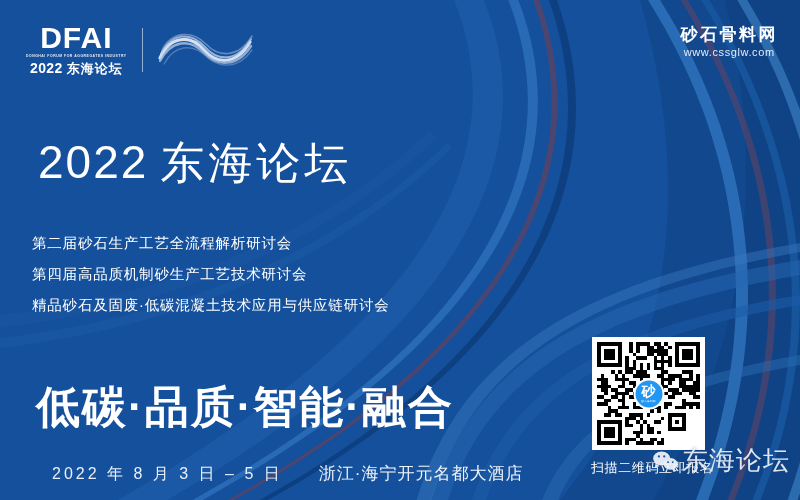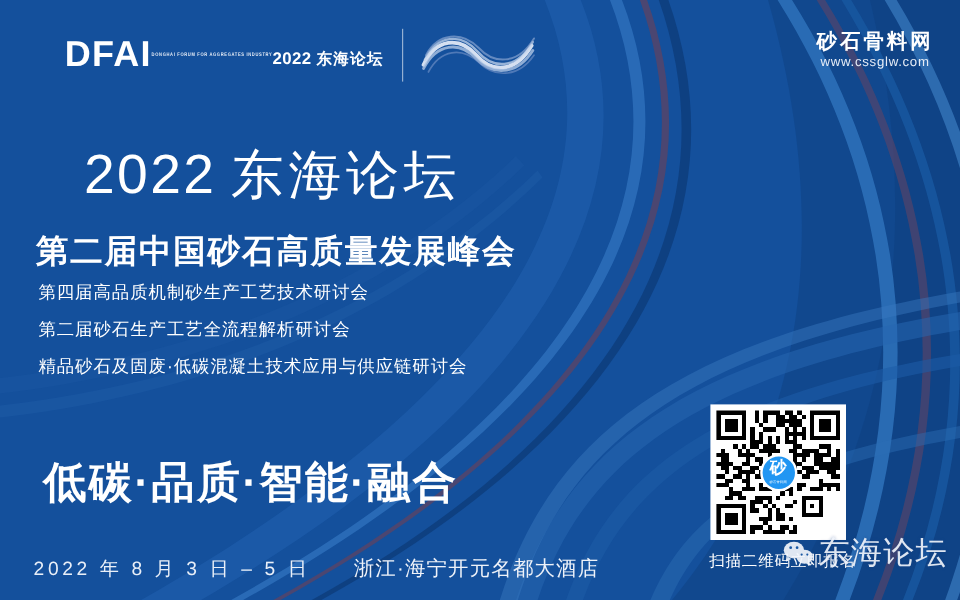--- a/index.html
+++ b/index.html
@@ -7,21 +7,21 @@
     width:800px;height:500px;overflow:hidden;
     background:#14509c;
     font-family:"Liberation Sans","DejaVu Sans",sans-serif;
     position:relative;
   }
   #poster{position:absolute;inset:0;width:800px;height:500px;overflow:hidden;background:#14509c;}
   #bg{position:absolute;inset:0;width:800px;height:500px;}
 
   
   .logo-block{position:absolute;left:26px;top:24px;display:flex;align-items:center;gap:0;}
-  .dfai{display:flex;flex-direction:row;align-items:center;line-height:1;margin-left:28px;}
+  .dfai{display:flex;flex-direction:column;align-items:center;line-height:1;}
   .dfai-word{
     font-family:"Liberation Sans","DejaVu Sans",sans-serif;
     font-weight:700;font-size:30px;letter-spacing:1px;color:#ffffff;
     line-height:0.95;
   }
   .dfai-sub{
     font-size:3.4px;letter-spacing:0.55px;color:#e9eef7;
     transform:scaleY(1.25);margin-top:2.2px;white-space:nowrap;
     font-weight:600;
   }
@@ -33,34 +33,34 @@
   .logo-div{width:1px;height:44px;background:rgba(255,255,255,.55);margin:0 13px 0 15px;}
   .ribbon{width:100px;height:44px;}
 
   
   .brand{position:absolute;right:22px;top:26px;text-align:center;}
   .brand-cn{font-size:17px;font-weight:700;color:#fff;letter-spacing:2.5px;
             font-family:"Liberation Sans","DejaVu Sans",sans-serif;line-height:1.1;}
   .brand-url{font-size:11px;color:#e6ecf6;letter-spacing:0.6px;margin-top:1px;}
 
   
-  .t-main{position:absolute;left:38px;top:117px;margin-left:32px;}
+  .t-main{position:absolute;left:38px;top:134px;}
   .t-main .yr{font-size:46px;font-weight:400;color:#fff;letter-spacing:2px;}
   .t-main .cn{font-size:44px;font-weight:500;color:#fff;letter-spacing:4px;margin-left:12px;}
 
   .t-sub{position:absolute;left:30px;top:191px;
          font-size:27px;font-weight:700;color:#ffffff;letter-spacing:1.6px;white-space:nowrap;}
 
   .t-list{position:absolute;left:32px;top:234px;}
   .t-list div{font-size:14.5px;color:#fff;letter-spacing:0.8px;margin-bottom:12px;white-space:nowrap;font-weight:400;}
 
   .t-slogan{position:absolute;left:36px;top:378px;
-            font-size:36px;font-weight:700;color:#fff;letter-spacing:2px;white-space:nowrap;}
-
-  .t-foot{position:absolute;left:28px;top:448px;display:flex;align-items:baseline;}
+            font-size:44px;font-weight:700;color:#fff;letter-spacing:2px;white-space:nowrap;}
+
+  .t-foot{position:absolute;left:52px;top:448px;display:flex;align-items:baseline;}
   .t-foot .date{font-size:16px;color:#e9eff8;letter-spacing:3px;white-space:nowrap;}
   .t-foot .venue{font-size:17px;color:#eef2f9;letter-spacing:1px;margin-left:36px;white-space:nowrap;margin-top:14px;}
 
   
   .qr-wrap{position:absolute;left:592px;top:337px;}
   .qr-box{width:113px;height:113px;background:#fff;padding:5px;box-sizing:border-box;position:relative;}
   .qr-canvas{width:103px;height:103px;display:block;}
   .qr-logo{position:absolute;left:50%;top:50%;transform:translate(-50%,-50%);
            width:27px;height:27px;border-radius:50%;background:#2196f3;
            border:2px solid #fff;display:flex;flex-direction:column;
@@ -144,25 +144,24 @@
 
   <div class="brand">
     <div class="brand-cn">砂石骨料网</div>
     <div class="brand-url">www.cssglw.com</div>
   </div>
 
   <div class="t-main">
     <span class="yr">2022</span><span class="cn">东海论坛</span>
   </div>
 
-  <div class="t-sub">第二届中国砂石高质量发展峰会</div>
 
   <div class="t-list">
+    <div>第二届砂石生产工艺全流程解析研讨会</div>
     <div>第四届高品质机制砂生产工艺技术研讨会</div>
-    <div>第二届砂石生产工艺全流程解析研讨会</div>
     <div>精品砂石及固废·低碳混凝土技术应用与供应链研讨会</div>
   </div>
 
   <div class="t-slogan">低碳·品质·智能·融合</div>
 
   <div class="t-foot">
     <span class="date">2022 年 8 月 3 日 – 5 日</span>
     <span class="venue">浙江·海宁开元名都大酒店</span>
   </div>
 

